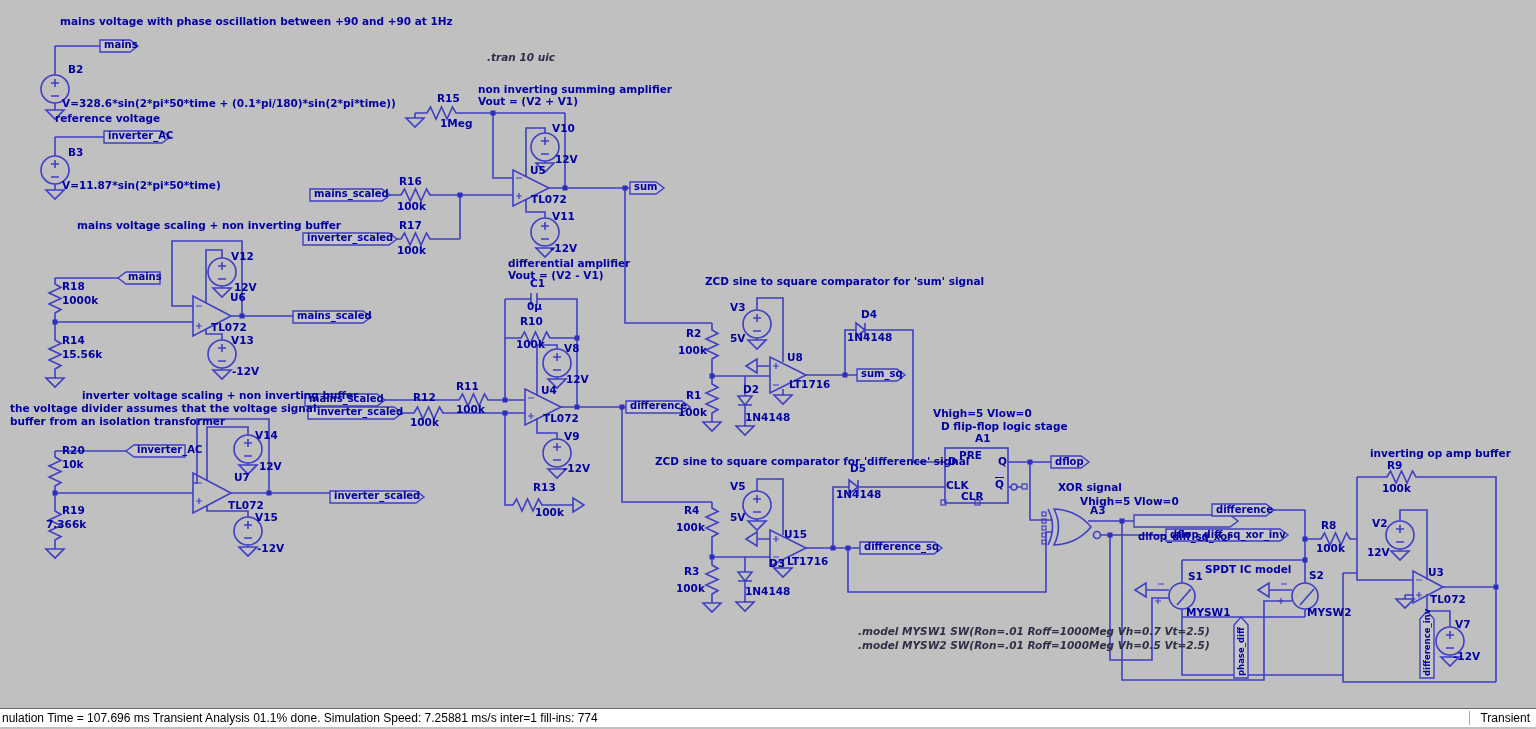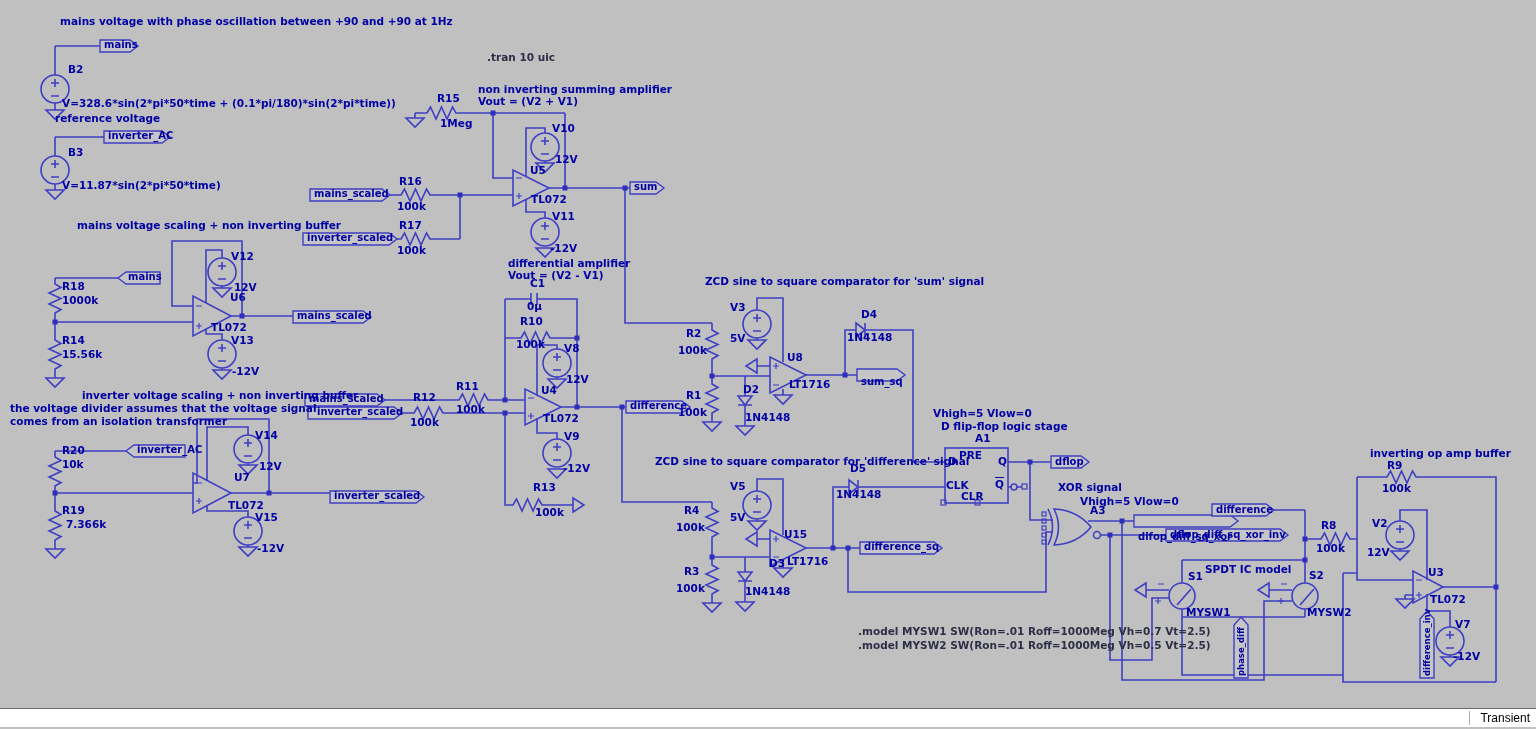--- a/index.html
+++ b/index.html
@@ -5,21 +5,21 @@
   html,body{margin:0;padding:0;}
   body{width:1536px;height:729px;overflow:hidden;background:#c0c0c0;font-family:"Liberation Sans",sans-serif;}
   #canvas{position:absolute;left:0;top:0;width:1536px;height:708px;background:#c0c0c0;}
   svg{position:absolute;left:0;top:0;}
   svg *{stroke:#3f3fc4;fill:none;stroke-width:1.6;}
   svg .j{fill:#2e2ebc;stroke:none;}
   svg .flag{fill:#c6c6c6;stroke:#3f3fc4;stroke-width:1.4;}
   svg .thin{stroke-width:1.2;}
   .t{position:absolute;font:bold 10.5px "DejaVu Sans",sans-serif;color:#0000a4;white-space:nowrap;line-height:1;}
   .net{font-size:10px;}
-  .dir{color:#2e2e46;}
+  .dir{color:#2e2e46;font-style:italic;}
   .rot{transform:rotate(-90deg);transform-origin:0 0;font-size:8.5px;}
   .ov{text-decoration:overline;}
   #statusbar{position:absolute;left:0;top:708px;width:1536px;height:19px;background:#ffffff;border-top:1px solid #6a6a6a;box-sizing:border-box;}
   #status-left{position:absolute;left:2px;top:2px;font-size:12px;color:#000;white-space:nowrap;}
   #status-right{position:absolute;right:6px;top:2px;font-size:12px;color:#000;border-left:1px solid #aaa;padding-left:10px;}
   #bottomstrip{position:absolute;left:0;top:727px;width:1536px;height:2px;background:#c0c0c0;}
 </style>
 </head>
 <body>
 
@@ -242,21 +242,21 @@
     <rect class="j" x="1302.5" y="557.5" width="5" height="5"></rect>
         <rect class="j" x="1493.5" y="584.5" width="5" height="5"></rect>
   </g>
 </svg>
 
 <div class="t" style="left:60px;top:16px">mains voltage with phase oscillation between +90 and +90 at 1Hz</div>
 <div class="t" style="left:55px;top:113px">reference voltage</div>
 <div class="t" style="left:77px;top:220px">mains voltage scaling + non inverting buffer</div>
 <div class="t" style="left:82px;top:390px">inverter voltage scaling + non inverting buffer</div>
 <div class="t" style="left:10px;top:403px">the voltage divider assumes that the voltage signal</div>
-<div class="t" style="left:10px;top:416px">comes from an isolation transformer</div>
+<div class="t" style="left:10px;top:416px">buffer from an isolation transformer</div>
 <div class="t dir" style="left:487px;top:52px">.tran 10 uic</div>
 <div class="t" style="left:478px;top:84px">non inverting summing amplifier</div>
 <div class="t" style="left:478px;top:96px">Vout  = (V2 + V1)</div>
 <div class="t" style="left:508px;top:258px">differential amplifier</div>
 <div class="t" style="left:508px;top:270px">Vout  = (V2 - V1)</div>
 <div class="t" style="left:705px;top:276px">ZCD sine to square comparator for 'sum' signal</div>
 <div class="t" style="left:655px;top:456px">ZCD sine to square comparator for 'difference' signal</div>
 <div class="t" style="left:933px;top:408px">Vhigh=5 Vlow=0</div>
 <div class="t" style="left:941px;top:421px">D flip-flop logic stage</div>
 <div class="t" style="left:1058px;top:482px">XOR signal</div>
@@ -271,21 +271,21 @@
 <div class="t net" style="left:128px;top:272px">mains</div>
 <div class="t net" style="left:297px;top:311px">mains_scaled</div>
 <div class="t net" style="left:314px;top:189px">mains_scaled</div>
 <div class="t net" style="left:307px;top:233px">inverter_scaled</div>
 <div class="t net" style="left:634px;top:182px">sum</div>
 <div class="t net" style="left:309px;top:394px">mains_scaled</div>
 <div class="t net" style="left:317px;top:407px">inverter_scaled</div>
 <div class="t net" style="left:630px;top:401px">difference</div>
 <div class="t net" style="left:137px;top:445px">inverter_AC</div>
 <div class="t net" style="left:334px;top:491px">inverter_scaled</div>
-<div class="t net" style="left:861px;top:377px">sum_sq</div>
+<div class="t net" style="left:861px;top:369px">sum_sq</div>
 <div class="t net" style="left:864px;top:542px">difference_sq</div>
 <div class="t net" style="left:1055px;top:457px">dflop</div>
 <div class="t net" style="left:1138px;top:532px">dlfop_diff_sq_xor</div>
 <div class="t net" style="left:1170px;top:530px">dflop_diff_sq_xor_inv</div>
 <div class="t net" style="left:1216px;top:505px">difference</div>
 <div class="t net rot" style="left:1237px;top:676px">phase_diff</div>
 <div class="t net rot" style="left:1423px;top:676px">difference_inv</div>
 
 <div class="t" style="left:68px;top:64px">B2</div>
 <div class="t" style="left:62px;top:98px">V=328.6*sin(2*pi*50*time + (0.1*pi/180)*sin(2*pi*time))</div>
@@ -297,21 +297,21 @@
 <div class="t" style="left:62px;top:349px">15.56k</div>
 <div class="t" style="left:230px;top:292px">U6</div>
 <div class="t" style="left:211px;top:322px">TL072</div>
 <div class="t" style="left:231px;top:251px">V12</div>
 <div class="t" style="left:234px;top:282px">12V</div>
 <div class="t" style="left:231px;top:335px">V13</div>
 <div class="t" style="left:232px;top:366px">-12V</div>
 <div class="t" style="left:62px;top:445px">R20</div>
 <div class="t" style="left:62px;top:459px">10k</div>
 <div class="t" style="left:62px;top:505px">R19</div>
-<div class="t" style="left:66px;top:519px">7.366k</div>
+<div class="t" style="left:46px;top:519px">7.366k</div>
 <div class="t" style="left:234px;top:472px">U7</div>
 <div class="t" style="left:228px;top:500px">TL072</div>
 <div class="t" style="left:255px;top:430px">V14</div>
 <div class="t" style="left:259px;top:461px">12V</div>
 <div class="t" style="left:255px;top:512px">V15</div>
 <div class="t" style="left:257px;top:543px">-12V</div>
 <div class="t" style="left:437px;top:93px">R15</div>
 <div class="t" style="left:440px;top:118px">1Meg</div>
 <div class="t" style="left:399px;top:176px">R16</div>
 <div class="t" style="left:397px;top:201px">100k</div>
@@ -382,15 +382,16 @@
 
 <div class="t" style="left:959px;top:450px">PRE</div>
 <div class="t" style="left:948px;top:456px">D</div>
 <div class="t" style="left:946px;top:480px">CLK</div>
 <div class="t" style="left:961px;top:491px">CLR</div>
 <div class="t" style="left:998px;top:456px">Q</div>
 <div class="t ov" style="left:995px;top:479px">Q</div>
 </div>
 
 <div id="statusbar">
+  <div id="status-left">nulation Time = 107.696 ms  Transient Analysis 01.1% done. Simulation Speed: 7.25881 ms/s inter=1 fill-ins: 774</div>
   <div id="status-right">Transient</div>
 </div>
 <div id="bottomstrip"></div>
 
 </body></html>

